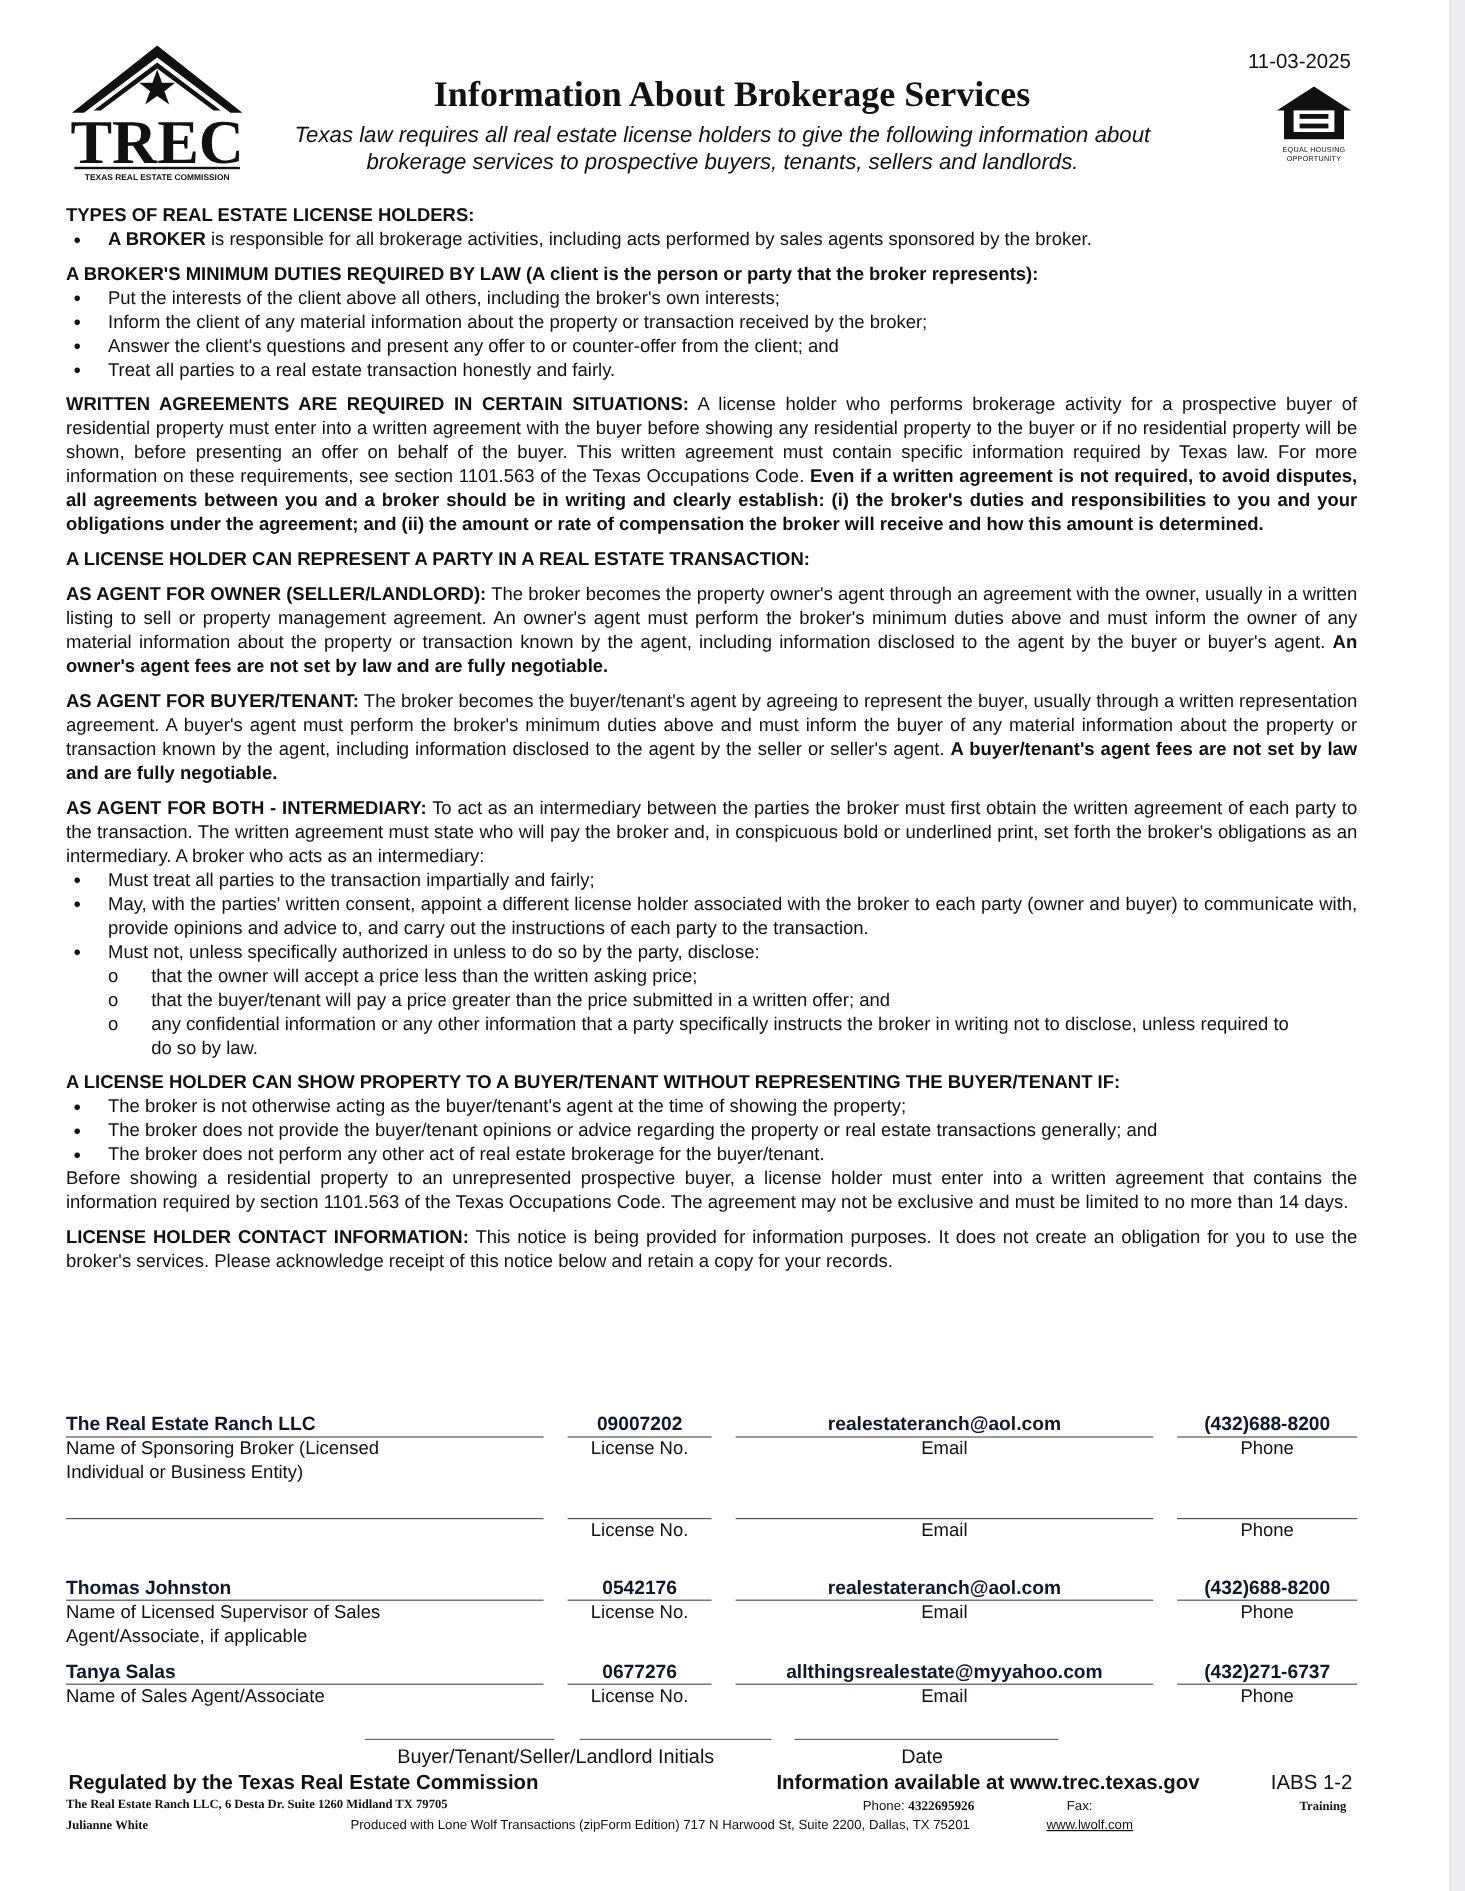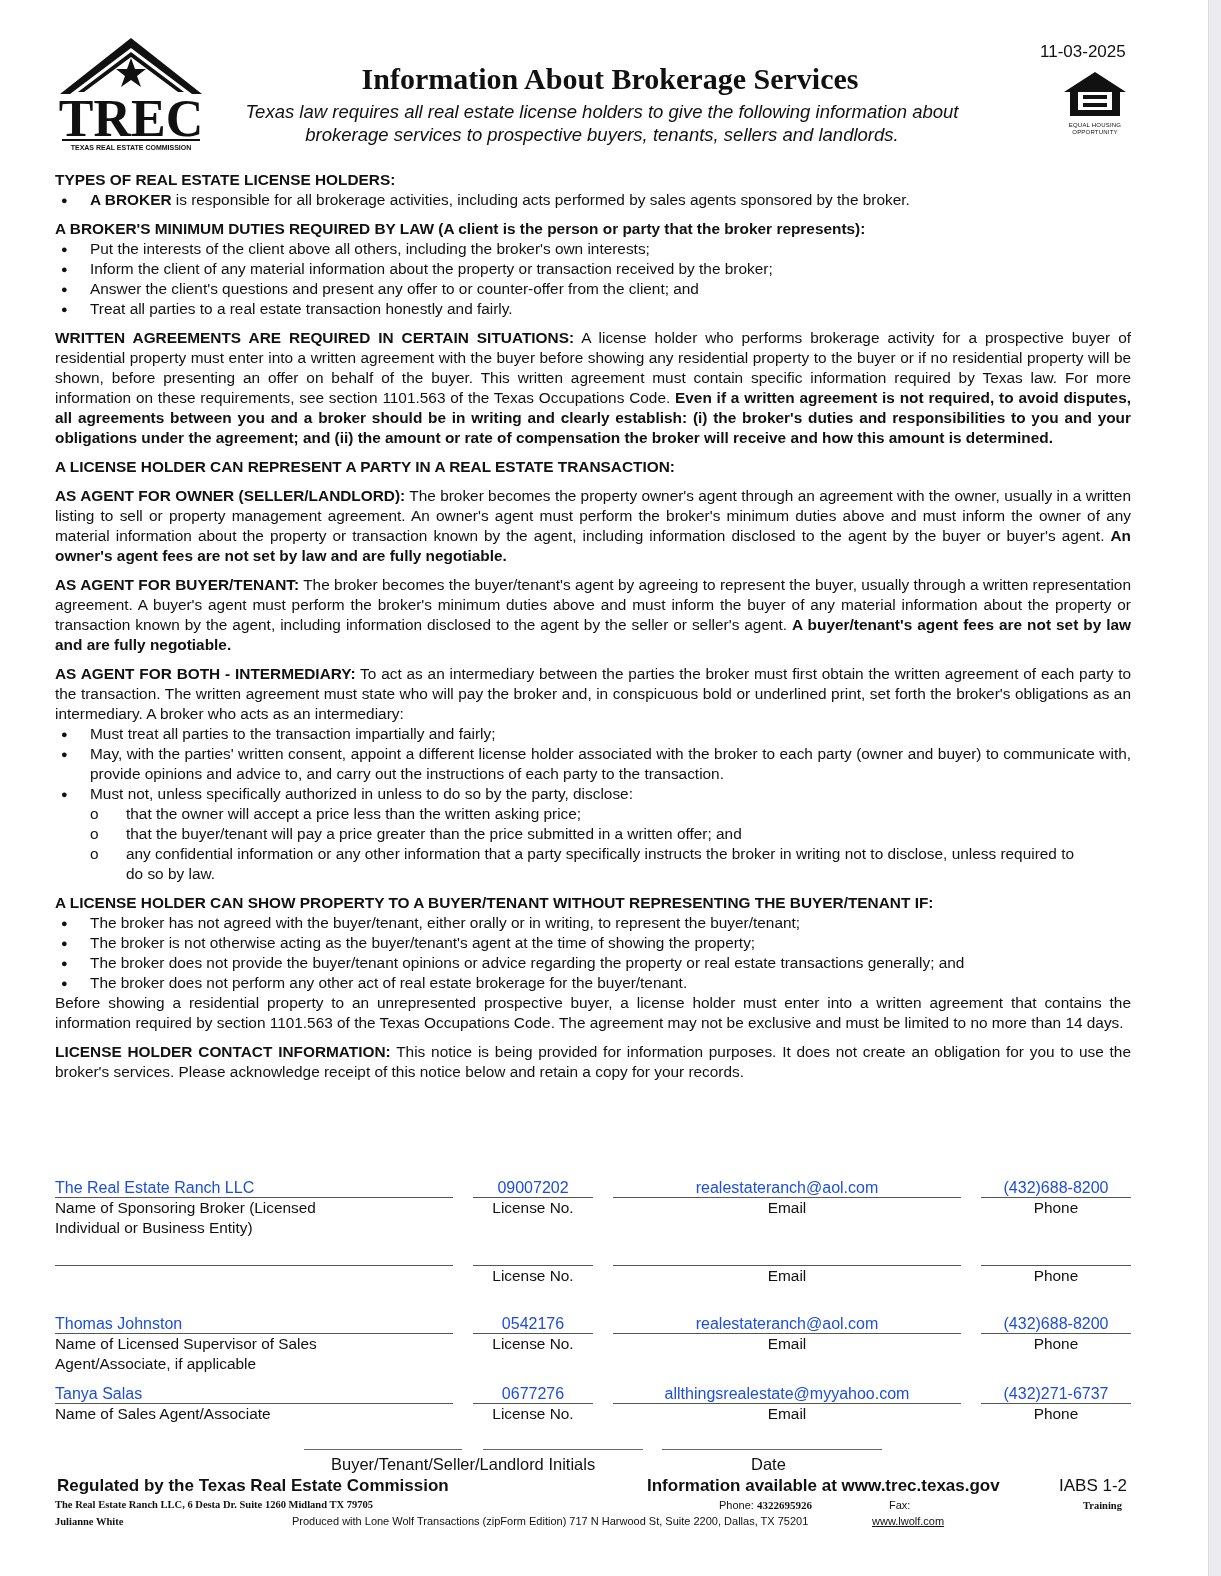--- a/index.html
+++ b/index.html
@@ -38,21 +38,21 @@
   ul.bl li { position: relative; padding-left: 35px; text-align: justify; }
   ul.bl li::before { content: "\25CF"; position: absolute; left: 6px; top: 0; font-size: 11px; }
   ul.sub { margin: 0; padding: 0; list-style: none; }
   ul.sub li { position: relative; padding-left: 71px; text-align: justify; padding-right: 57px;}
   ul.sub li::before { content: "o"; position: absolute; left: 35px; top: 0; }
 
   
   .crow { position: absolute; left: 55px; width: 1076px; height: 40px; }
   .cell { position: absolute; top: 0; }
   .val {
-    color: #1d4ed8; font-weight: normal; font-size: 16px; line-height: 19px; height: 19px;
+    color: #0f172a; font-weight: bold; font-size: 16px; line-height: 19px; height: 19px;
     border-bottom: 1.5px solid #555; white-space: nowrap;
   }
   .lbl { font-size: 15.4px; line-height: 20px; }
   .c1 { left: 0; width: 398px; }
   .c2 { left: 418px; width: 120px; text-align: center; }
   .c3 { left: 558px; width: 348px; text-align: center; }
   .c4 { left: 926px; width: 150px; text-align: center; }
   .c1 .val { text-align: left; }
 
   
@@ -140,21 +140,20 @@
       <ul class="sub">
         <li>that the owner will accept a price less than the written asking price;</li>
         <li>that the buyer/tenant will pay a price greater than the price submitted in a written offer; and</li>
         <li>any confidential information or any other information that a party specifically instructs the broker in writing not to disclose, unless required to do so by law.</li>
       </ul>
     </div>
 
     <div class="sec">
       <p class="h">A LICENSE HOLDER CAN SHOW PROPERTY TO A BUYER/TENANT WITHOUT REPRESENTING THE BUYER/TENANT IF:</p>
       <ul class="bl" style="padding-right:57px;">
-        <li>The broker has not agreed with the buyer/tenant, either orally or in writing, to represent the buyer/tenant;</li>
         <li>The broker is not otherwise acting as the buyer/tenant's agent at the time of showing the property;</li>
         <li>The broker does not provide the buyer/tenant opinions or advice regarding the property or real estate transactions generally; and</li>
         <li>The broker does not perform any other act of real estate brokerage for the buyer/tenant.</li>
       </ul>
       <p>Before showing a residential property to an unrepresented prospective buyer, a license holder must enter into a written agreement that contains the information required by section 1101.563 of the Texas Occupations Code. The agreement may not be exclusive and must be limited to no more than 14 days.</p>
     </div>
 
     <div class="sec">
       <p><b>LICENSE HOLDER CONTACT INFORMATION:</b><span> This notice is being provided for information purposes. It does not create an obligation for you to use the broker's services. Please acknowledge receipt of this notice below and retain a copy for your records.</span></p>
     </div>

